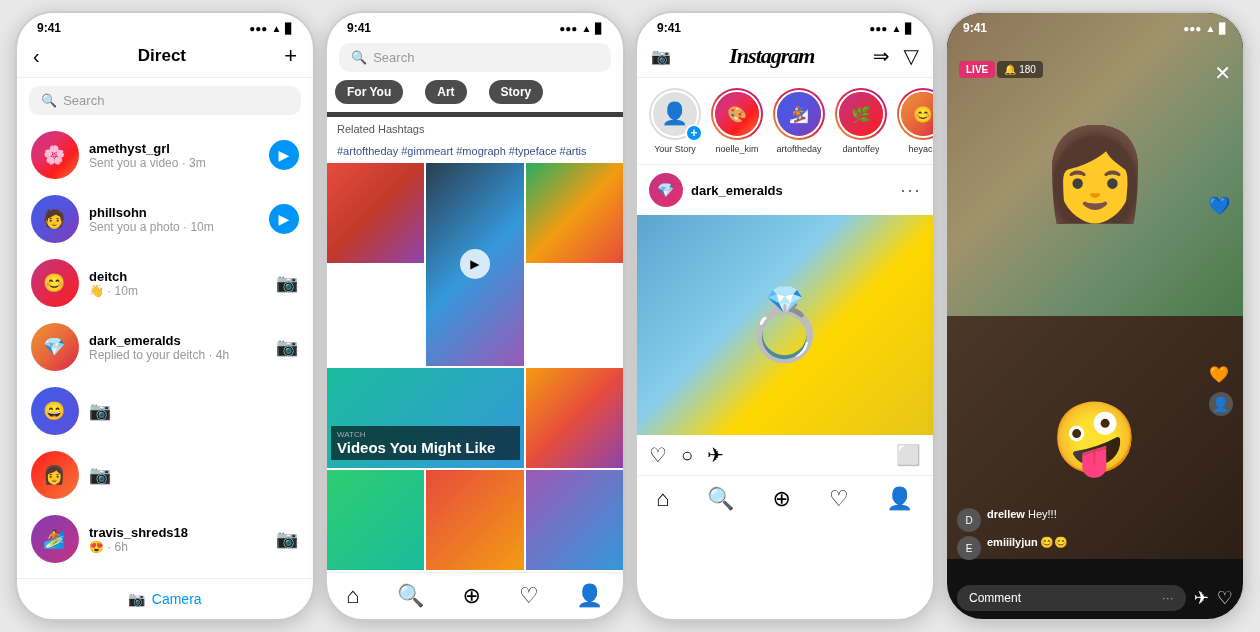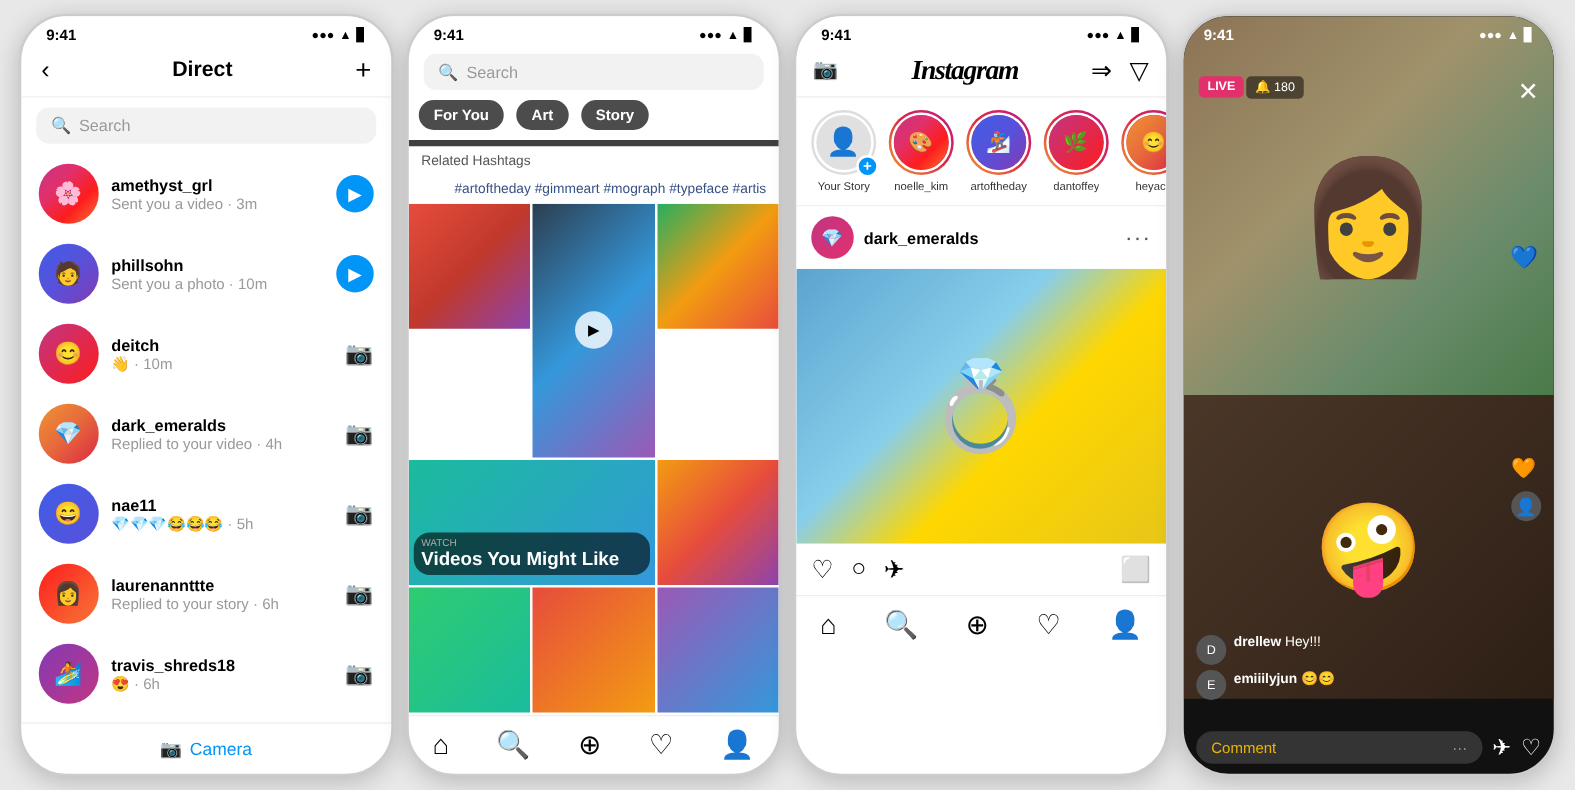--- a/index.html
+++ b/index.html
@@ -137,21 +137,21 @@
       padding: 7px 12px;
       display: flex;
       align-items: center;
       gap: 6px;
       color: #999;
       font-size: 13px;
     }
 
     .explore-tabs {
       display: flex;
-      gap: 10px;
+      gap: 22px;
       padding: 0 8px 8px;
       overflow: hidden;
     }
     .explore-tab {
       padding: 5px 12px;
       border-radius: 20px;
       font-size: 12px;
       font-weight: 600;
       background: rgba(0,0,0,0.7);
       color: #fff;
@@ -206,21 +206,21 @@
 
     .watch-banner {
       position: absolute;
       bottom: 8px;
       left: 4px;
       right: 4px;
       background: rgba(0,0,0,0.6);
       color: #fff;
       font-size: 10px;
       padding: 4px 6px;
-      border-radius: 13px;
+      border-radius: 1px;
     }
     .watch-banner .watch-label { font-size: 8px; color: #aaa; text-transform: uppercase; }
     .watch-banner .watch-title { font-size: 15px; font-weight: 700; }
 
     
     .bottom-nav {
       border-top: 1px solid #eee;
       display: flex;
       justify-content: space-around;
       align-items: center;
@@ -407,21 +407,20 @@
     .live-heart-icon { color: #fff; font-size: 18px; }
 
     
     .hashtags {
       padding: 4px 10px 6px;
       font-size: 11px;
       color: #385185;
       white-space: nowrap;
       overflow: hidden;
       text-overflow: ellipsis;
-      text-align: right;
     }
 
     
     .c1 { background: linear-gradient(135deg, #e74c3c, #c0392b, #8e44ad); }
     .c2 { background: linear-gradient(135deg, #2c3e50, #3498db, #9b59b6); }
     .c3 { background: linear-gradient(135deg, #27ae60, #f39c12, #e74c3c); }
     .c4 { background: linear-gradient(135deg, #1abc9c, #3498db); }
     .c5 { background: linear-gradient(135deg, #f39c12, #e74c3c, #8e44ad); }
     .c6 { background: linear-gradient(135deg, #2ecc71, #1abc9c); }
     .c7 { background: linear-gradient(135deg, #e74c3c, #f39c12); }
@@ -492,45 +491,37 @@
       <div class="dm-action">
         <span class="dm-camera-icon">📷</span>
       </div>
     </div>
       <div class="dm-item">
       <div class="dm-avatar av4">
         <div class="avatar-img">💎</div>
       </div>
       <div class="dm-info">
         <div class="dm-name">dark_emeralds</div>
-        <div class="dm-sub">Replied to your video · 4h</div>
+        <div class="dm-sub">Replied to your deitch · 4h</div>
       </div>
       <div class="dm-action">
         <span class="dm-camera-icon">📷</span>
       </div>
     </div>
       <div class="dm-item">
       <div class="dm-avatar av5">
         <div class="avatar-img">😄</div>
       </div>
-      <div class="dm-info">
-        <div class="dm-name">nae11</div>
-        <div class="dm-sub">💎💎💎😂😂😂 · 5h</div>
-      </div>
       <div class="dm-action">
         <span class="dm-camera-icon">📷</span>
       </div>
     </div>
       <div class="dm-item">
       <div class="dm-avatar av6">
         <div class="avatar-img">👩</div>
-      </div>
-      <div class="dm-info">
-        <div class="dm-name">laurenannttte</div>
-        <div class="dm-sub">Replied to your story · 6h</div>
       </div>
       <div class="dm-action">
         <span class="dm-camera-icon">📷</span>
       </div>
     </div>
       <div class="dm-item">
       <div class="dm-avatar av7">
         <div class="avatar-img">🏄</div>
       </div>
       <div class="dm-info">
@@ -772,19 +763,19 @@
       <div class="live-comment-avatar">E</div>
       <div class="live-comment-text">
         <span class="live-comment-name">emiiilyjun</span>
         <span> 😊😊</span>
       </div>
     </div>
   </div>
 
   <div style="position:absolute;bottom:8px;left:10px;right:10px;display:flex;align-items:center;gap:8px;">
     <div class="live-input">
-      <span style="color:#eab308;font-size:12px;">Comment</span>
+      <span style="color:#ffffff;font-size:12px;">Comment</span>
       <span style="color:#aaa;font-size:12px;">···</span>
     </div>
     <span class="live-send-icon">✈</span>
     <span class="live-heart-icon">♡</span>
   </div>
 </div>
 
 </body></html>

